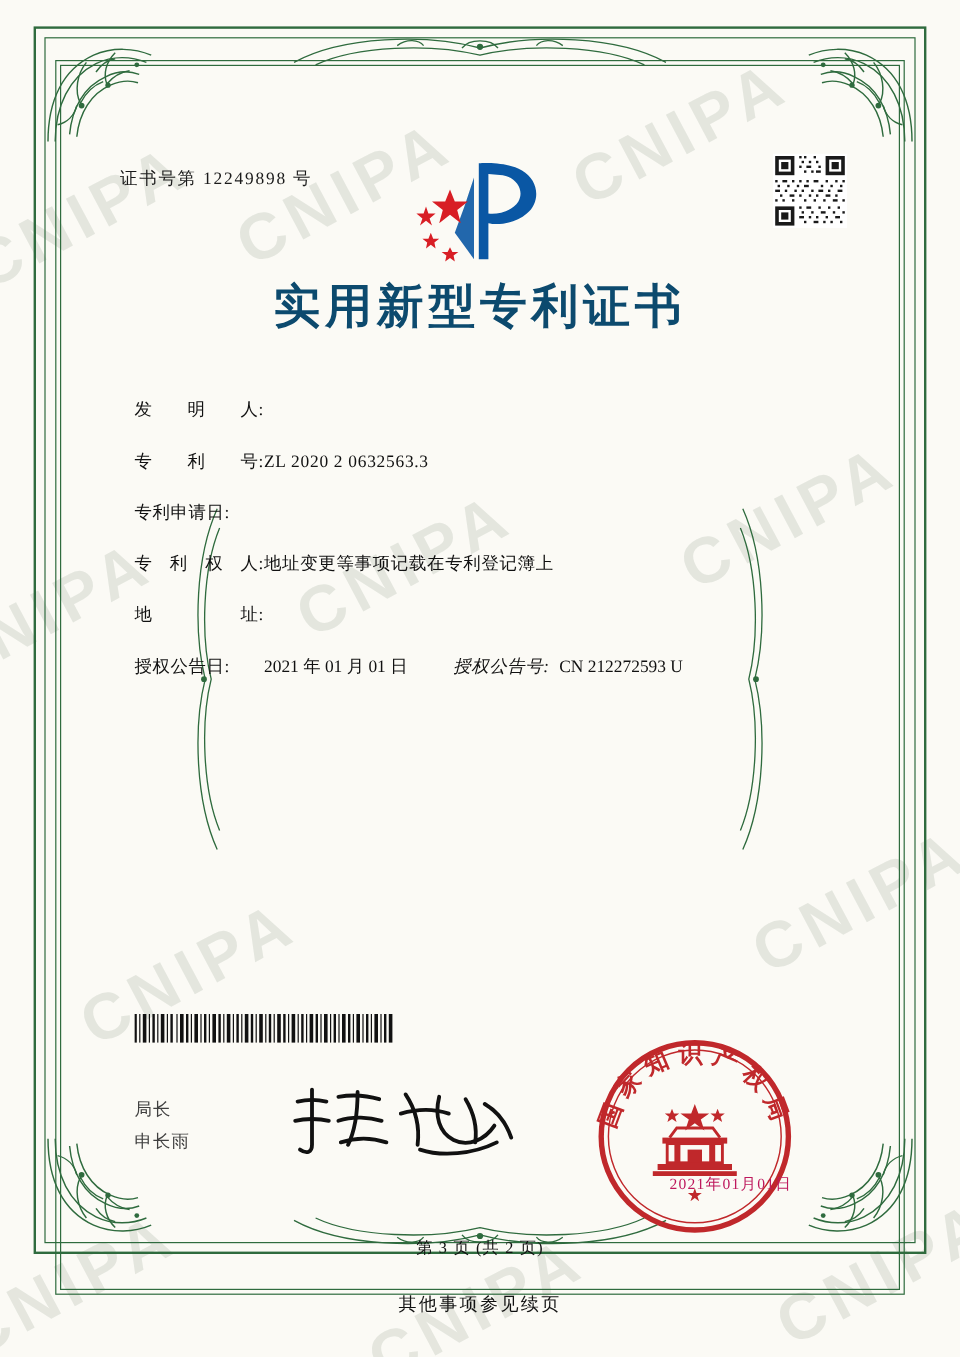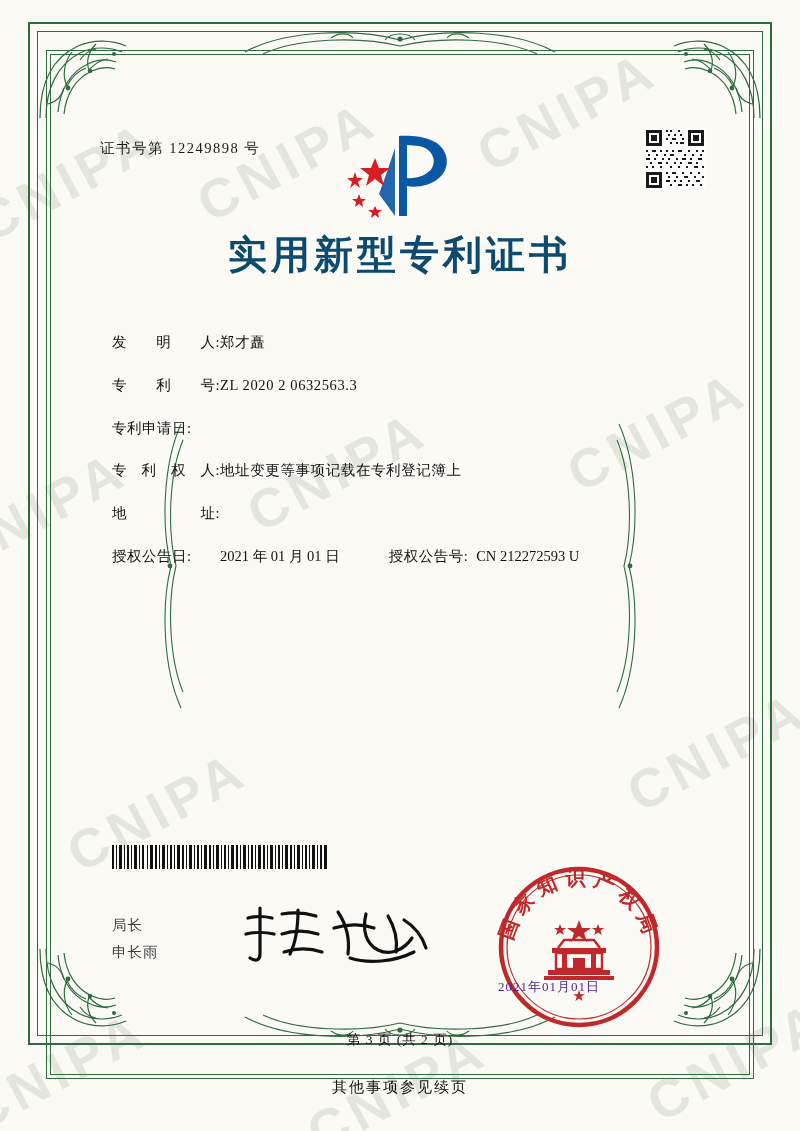--- a/index.html
+++ b/index.html
@@ -178,22 +178,23 @@
     letter-spacing: 0.6px;
   }
   .field-value .sub {
     display: block;
     margin-top: 4px;
   }
   .field-row.pair {
     margin-bottom: 0;
   }
   .pair-second-label {
-    margin-left: 49px;
+    margin-left: 38px;
     letter-spacing: 0.5px;
+    font-style: italic;
   }
   .pair-second-value {
     margin-left: 8px;
   }
 
   .para-block {
     position: absolute;
     left: 112px;
     top: 660px;
     width: 580px;
@@ -242,23 +243,23 @@
     top: 862px;
     width: 170px;
     height: 170px;
   }
   .seal svg { display: block; }
   .seal-date {
     position: absolute;
     left: 498px;
     top: 978px;
     width: 162px;
-    text-align: left;
+    text-align: right;
     font-size: 13px;
-    color: #4c1d95;
+    color: #be185d;
     letter-spacing: 1px;
     font-family: "Liberation Serif", serif;
   }
 
   .page-number {
     position: absolute;
     left: 0;
     right: 0;
     top: 1031px;
     text-align: center;
@@ -506,21 +507,20 @@
 
   <div class="fields">
 
 
     <div class="field-row">
       <div class="field-label spread">
         <span>发</span>
         <span>明</span>
         <span>人:</span>
       </div>
-      <div class="field-value">郑才矗</div>
     </div>
 
     <div class="field-row">
       <div class="field-label spread">
         <span>专</span>
         <span>利</span>
         <span>号:</span>
       </div>
       <div class="field-value">ZL 2020 2 0632563.3</div>
     </div>

